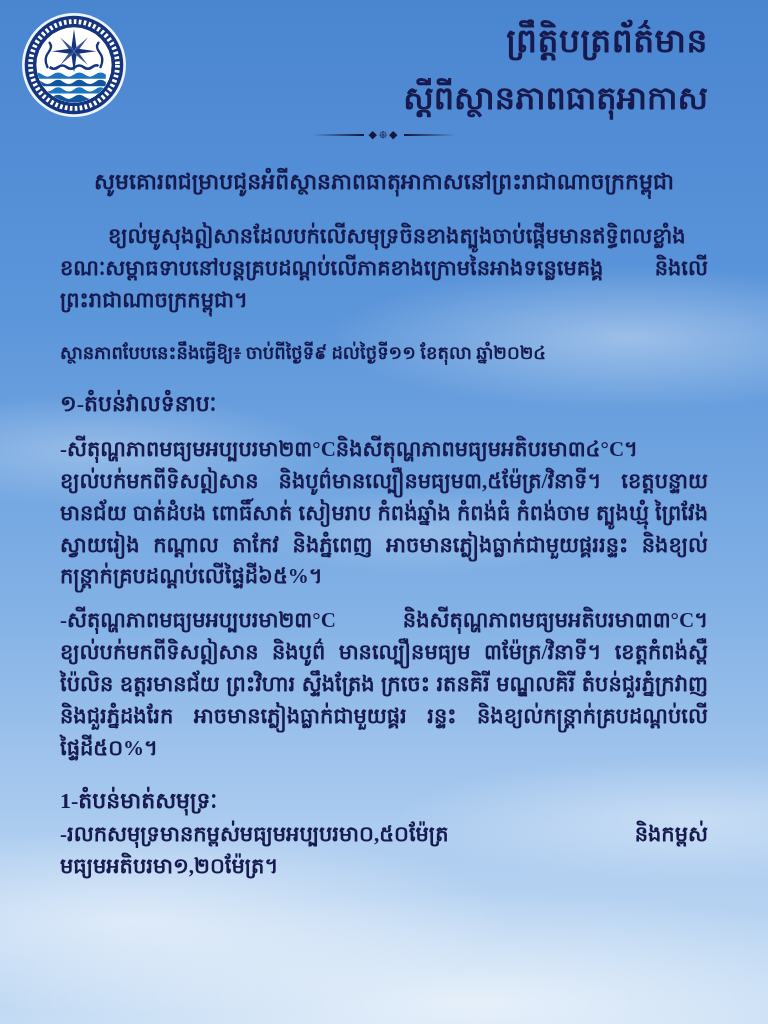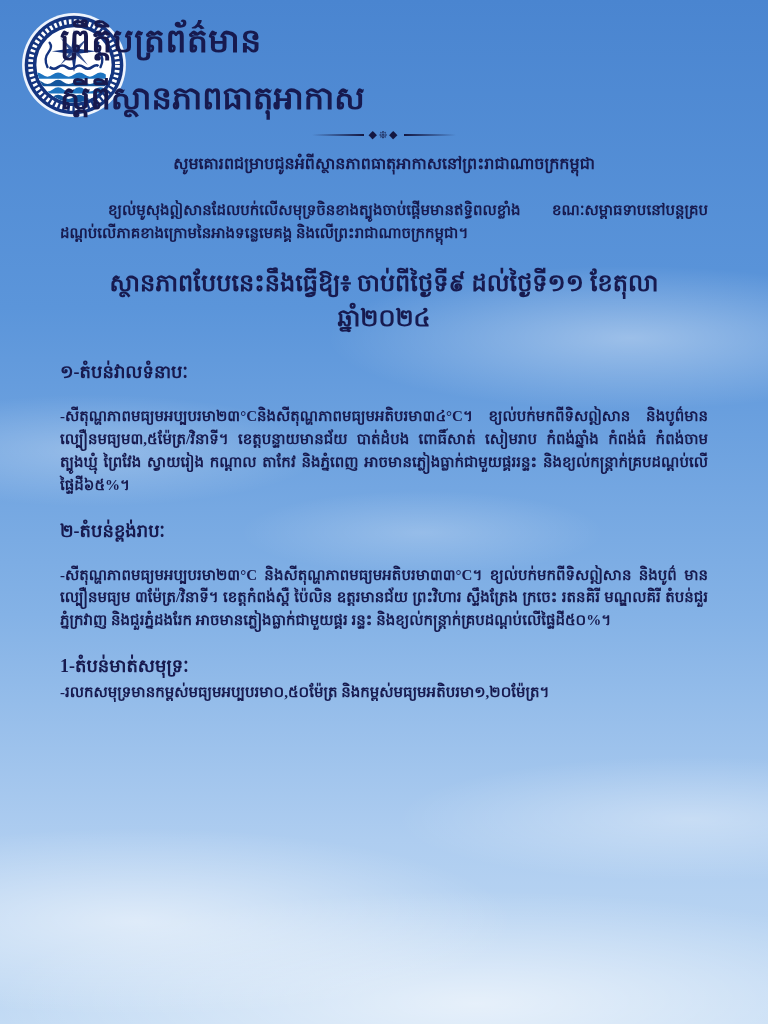--- a/index.html
+++ b/index.html
@@ -14,33 +14,33 @@
       radial-gradient(ellipse 330px 80px  at 12% 44%, rgba(255,255,255,.28), transparent 70%),
       radial-gradient(ellipse 260px 60px  at 55% 52%, rgba(255,255,255,.22), transparent 70%),
       radial-gradient(ellipse 520px 130px at 18% 90%, rgba(255,255,255,.55), transparent 72%),
       radial-gradient(ellipse 640px 150px at 62% 98%, rgba(255,255,255,.60), transparent 75%),
       radial-gradient(ellipse 420px 90px  at 90% 80%, rgba(255,255,255,.35), transparent 70%),
       linear-gradient(180deg,#4a85d0 0%,#5b95da 30%,#84b2e6 60%,#aecdf0 82%,#c3dbf4 100%);
     color:#171a4f;
   }
   .content{position:absolute;inset:0;padding:14px 60px 0 60px;box-sizing:border-box;}
   .logo{position:absolute;left:20px;top:12px;width:108px;height:106px;}
-  .hdr{text-align:left;}
+  .hdr{text-align:right;}
   .title{font-size:33px;font-weight:700;letter-spacing:.5px;margin-top:6px;}
   .subtitle{font-size:32px;font-weight:700;margin-top:10px;}
   .divider{display:flex;align-items:center;justify-content:center;margin-top:4px;color:#141741;}
   .divider::before,.divider::after{content:"";height:2px;width:52px;background:linear-gradient(90deg,transparent,#141741);}
   .divider::after{background:linear-gradient(90deg,#141741,transparent);}
   .divider .orn{font-size:11px;line-height:11px;padding:0 4px;letter-spacing:2px;}
-  .intro{ text-align:center;font-size:16px;font-weight:700;line-height:1.55;margin-top:12px;}
-  .para{font-size:15px;font-weight:700;line-height:1.52;text-align:justify;}
+  .intro{ text-align:center;font-size:22px;font-weight:700;line-height:1.55;margin-top:25px;}
+  .para{font-size:21px;font-weight:700;line-height:1.52;text-align:justify;}
   .synopsis{margin-top:22px;text-indent:48px;}
-  .period{margin-top:24px;font-size:24px;font-weight:700;text-align:center;}
-  .sec-head{font-size:18px;font-weight:700;margin-top:22px;}
-  .sec-body{margin-top:18px;}
+  .period{margin-top:24px;font-size:18px;font-weight:700;text-align:left;}
+  .sec-head{font-size:22px;font-weight:700;margin-top:22px;}
+  .sec-body{margin-top:12px;}
 </style>
 </head>
 <body>
 
 <div class="page">
 
   <svg class="logo" viewBox="0 0 100 100" aria-hidden="true">
     <circle cx="50" cy="50" r="49" fill="#eef4fd"></circle>
     <circle cx="50" cy="50" r="46.5" fill="#14347f"></circle>
     <circle cx="50" cy="50" r="35.5" fill="#ffffff"></circle>
@@ -95,21 +95,20 @@
     <div class="para synopsis">ខ្យល់មូសុងឦសានដែលបក់លើសមុទ្រចិនខាងត្បូងចាប់ផ្ដើមមានឥទ្ធិពលខ្លាំង ខណៈសម្ពាធទាបនៅបន្តគ្របដណ្ដប់លើភាគខាងក្រោមនៃអាងទន្លេមេគង្គ និងលើព្រះរាជាណាចក្រកម្ពុជា។</div>
 
     <div class="period">ស្ថានភាពបែបនេះនឹងធ្វើឱ្យ៖ ចាប់ពីថ្ងៃទី៩ ដល់ថ្ងៃទី១១ ខែតុលា ឆ្នាំ២០២៤</div>
 
     <div>
       <div class="sec-head">១-តំបន់វាលទំនាបៈ</div>
       <div class="para sec-body">-សីតុណ្ហភាពមធ្យមអប្បបរមា២៣°Cនិងសីតុណ្ហភាពមធ្យមអតិបរមា៣៤°C។ ខ្យល់បក់មកពីទិសឦសាន និងបូព៌មានល្បឿនមធ្យម៣,៥ម៉ែត្រ/វិនាទី។ ខេត្តបន្ទាយមានជ័យ បាត់ដំបង ពោធិ៍សាត់ សៀមរាប កំពង់ឆ្នាំង កំពង់ធំ កំពង់ចាម ត្បូងឃ្មុំ ព្រៃវែង ស្វាយរៀង កណ្តាល តាកែវ និងភ្នំពេញ អាចមានភ្លៀងធ្លាក់ជាមួយផ្គររន្ទះ និងខ្យល់កន្ត្រាក់គ្របដណ្តប់លើផ្ទៃដី៦៥%។</div>
     </div>
 
     <div>
-      <div class="sec-head">២-តំបន់ខ្ពង់រាបៈ</div>
       <div class="para sec-body">-សីតុណ្ហភាពមធ្យមអប្បបរមា២៣°C និងសីតុណ្ហភាពមធ្យមអតិបរមា៣៣°C។ ខ្យល់បក់មកពីទិសឦសាន និងបូព៌ មានល្បឿនមធ្យម ៣ម៉ែត្រ/វិនាទី។ ខេត្តកំពង់ស្ពឺ ប៉ៃលិន ឧត្តរមានជ័យ ព្រះវិហារ ស្ទឹងត្រែង ក្រចេះ រតនគិរី មណ្ឌលគិរី តំបន់ជួរភ្នំក្រវាញ និងជួរភ្នំដងរែក អាចមានភ្លៀងធ្លាក់ជាមួយផ្គរ រន្ទះ និងខ្យល់កន្ត្រាក់គ្របដណ្តប់លើផ្ទៃដី៥០%។</div>
     </div>
 
     <div>
       <div class="sec-head">1-តំបន់មាត់សមុទ្រៈ</div>
       <div class="para">-រលកសមុទ្រមានកម្ពស់មធ្យមអប្បបរមា០,៥០ម៉ែត្រ និងកម្ពស់មធ្យមអតិបរមា១,២០ម៉ែត្រ។</div>
     </div>
 
   </div>
 </div>

